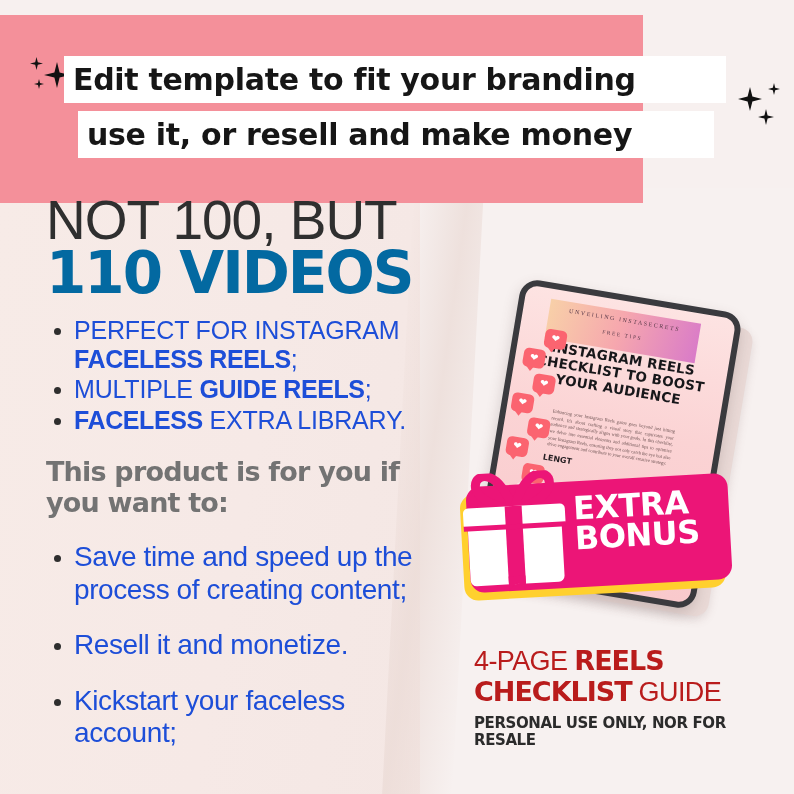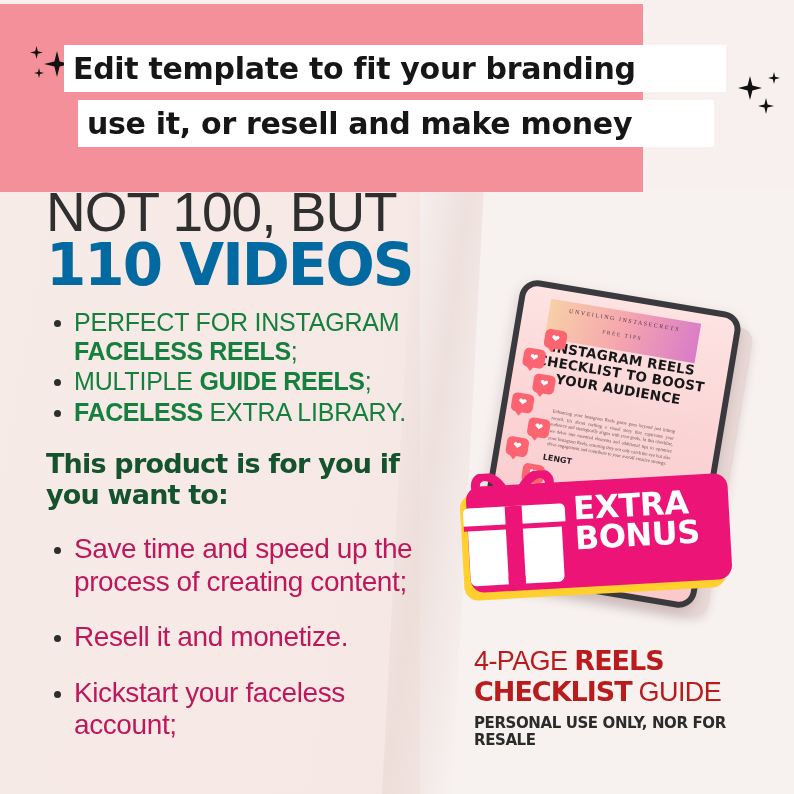--- a/index.html
+++ b/index.html
@@ -33,21 +33,21 @@
   }
   .bg-diag {
     position:absolute; left:398px; top:188px;
     width:70px; height:606px;
     background:linear-gradient(95deg,rgba(240,226,222,0) 0%,rgba(235,219,214,0.75) 45%,rgba(247,241,240,0) 100%);
     transform:skewX(-3deg);
   }
 
   
   .header-band {
-    position:absolute; left:0; top:4px;
+    position:absolute; left:0; top:15px;
     width:643px; height:188px;
     background:#f4909a;
   }
 
   .hl-box {
     position:absolute;
     background:#ffffff;
     display:flex; align-items:center;
     padding:0 9px;
   }
@@ -64,21 +64,21 @@
   #hl-box-2 span { font-size:30px; }
 
   
   .spark {
     position:absolute;
     background:#111;
     clip-path:polygon(50% 0%,60% 40%,100% 50%,60% 60%,50% 100%,40% 60%,0% 50%,40% 40%);
   }
 
   
-  .left-col { position:absolute; left:46px; top:186px; width:430px; }
+  .left-col { position:absolute; left:46px; top:194px; width:430px; }
 
   .kicker {
     font-family:"Liberation Sans", sans-serif;
     font-size:55px;
     font-weight:300;
     letter-spacing:-1px;
     color:#2f2f2f;
     line-height:0.98;
     white-space:nowrap;
   }
@@ -95,56 +95,56 @@
 
   ul.feat {
     list-style:none;
     margin-top:14px;
   }
   ul.feat > li {
     position:relative;
     padding-left:28px;
     font-size:25px;
     font-weight:300;
-    color:#15803d;
+    color:#1d4ed8;
     line-height:1.17;
     letter-spacing:-0.2px;
     margin-bottom:1px;
   }
   ul.feat > li::before {
     content:"";
     position:absolute;
     left:8px; top:12px;
     width:7px; height:7px;
     border-radius:50%;
     background:#2e2e2e;
   }
   .b { font-weight:bold; letter-spacing:-0.4px; }
 
   .subhead {
     margin-top:22px;
     font-family:"DejaVu Sans", sans-serif;
     font-size:27px;
     font-weight:bold;
-    color:#14532d;
+    color:#737373;
     line-height:1.14;
     letter-spacing:-0.8px;
     max-width:395px;
   }
 
   ul.want {
     list-style:none;
     margin-top:3px;
   }
   ul.want > li {
     position:relative;
     padding-left:28px;
     font-size:28px;
     font-weight:300;
-    color:#be185d;
+    color:#1d4ed8;
     line-height:1.16;
     letter-spacing:-0.4px;
     margin-bottom:2px;
     max-width:400px;
     margin-top:23px;
   }
   ul.want > li::before {
     content:"";
     position:absolute;
     left:8px; top:14px;

